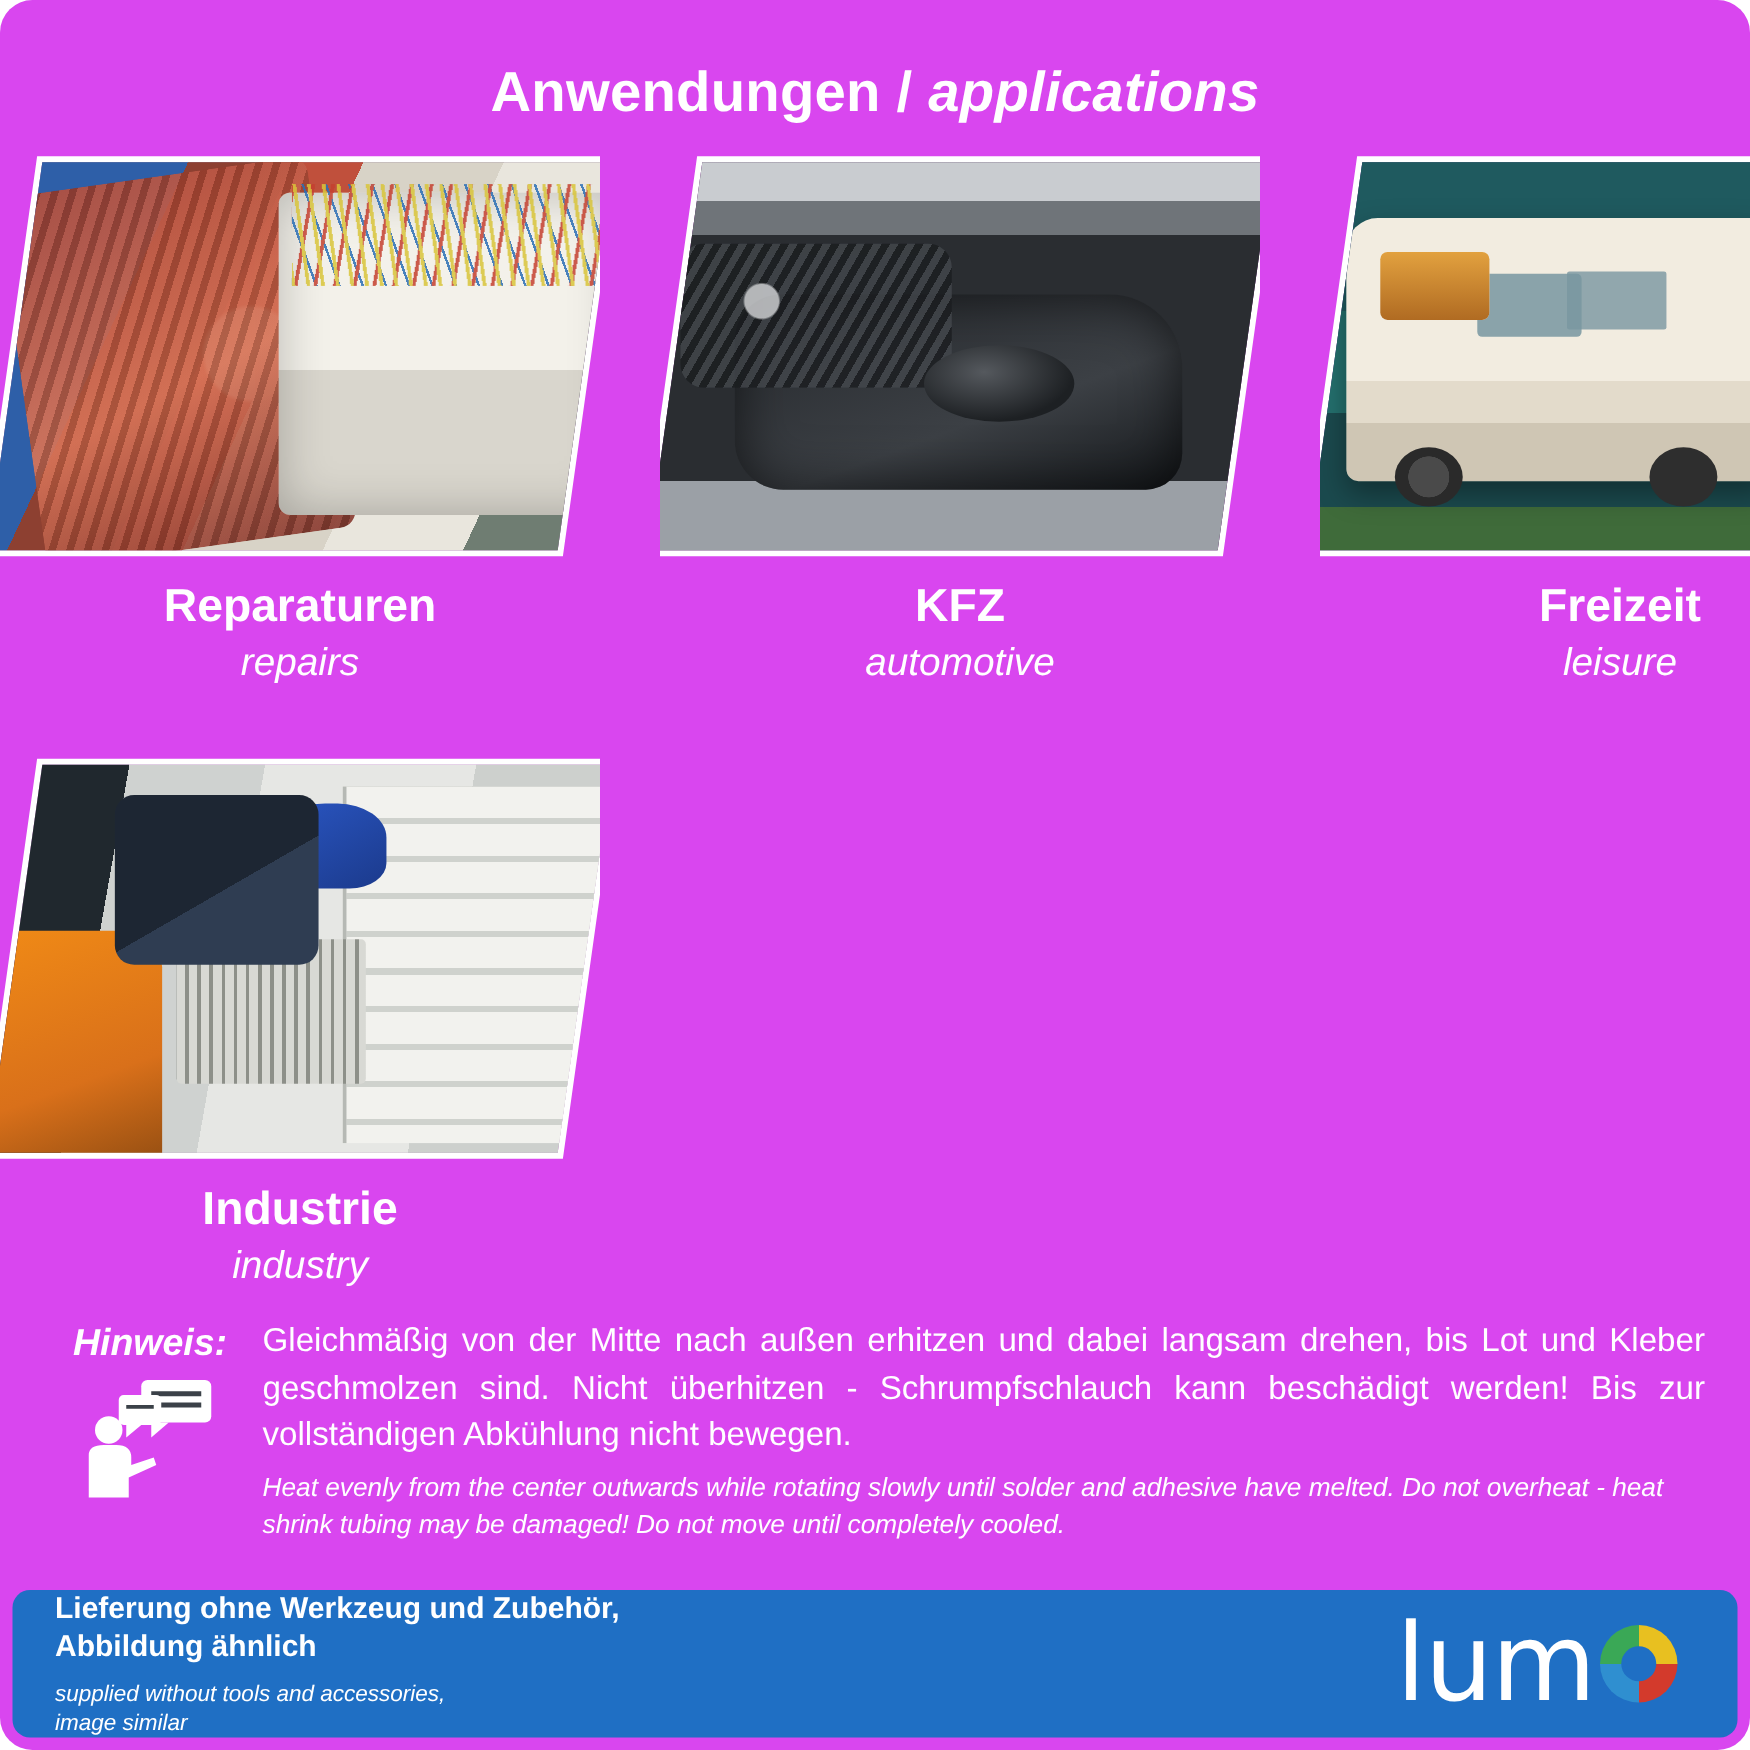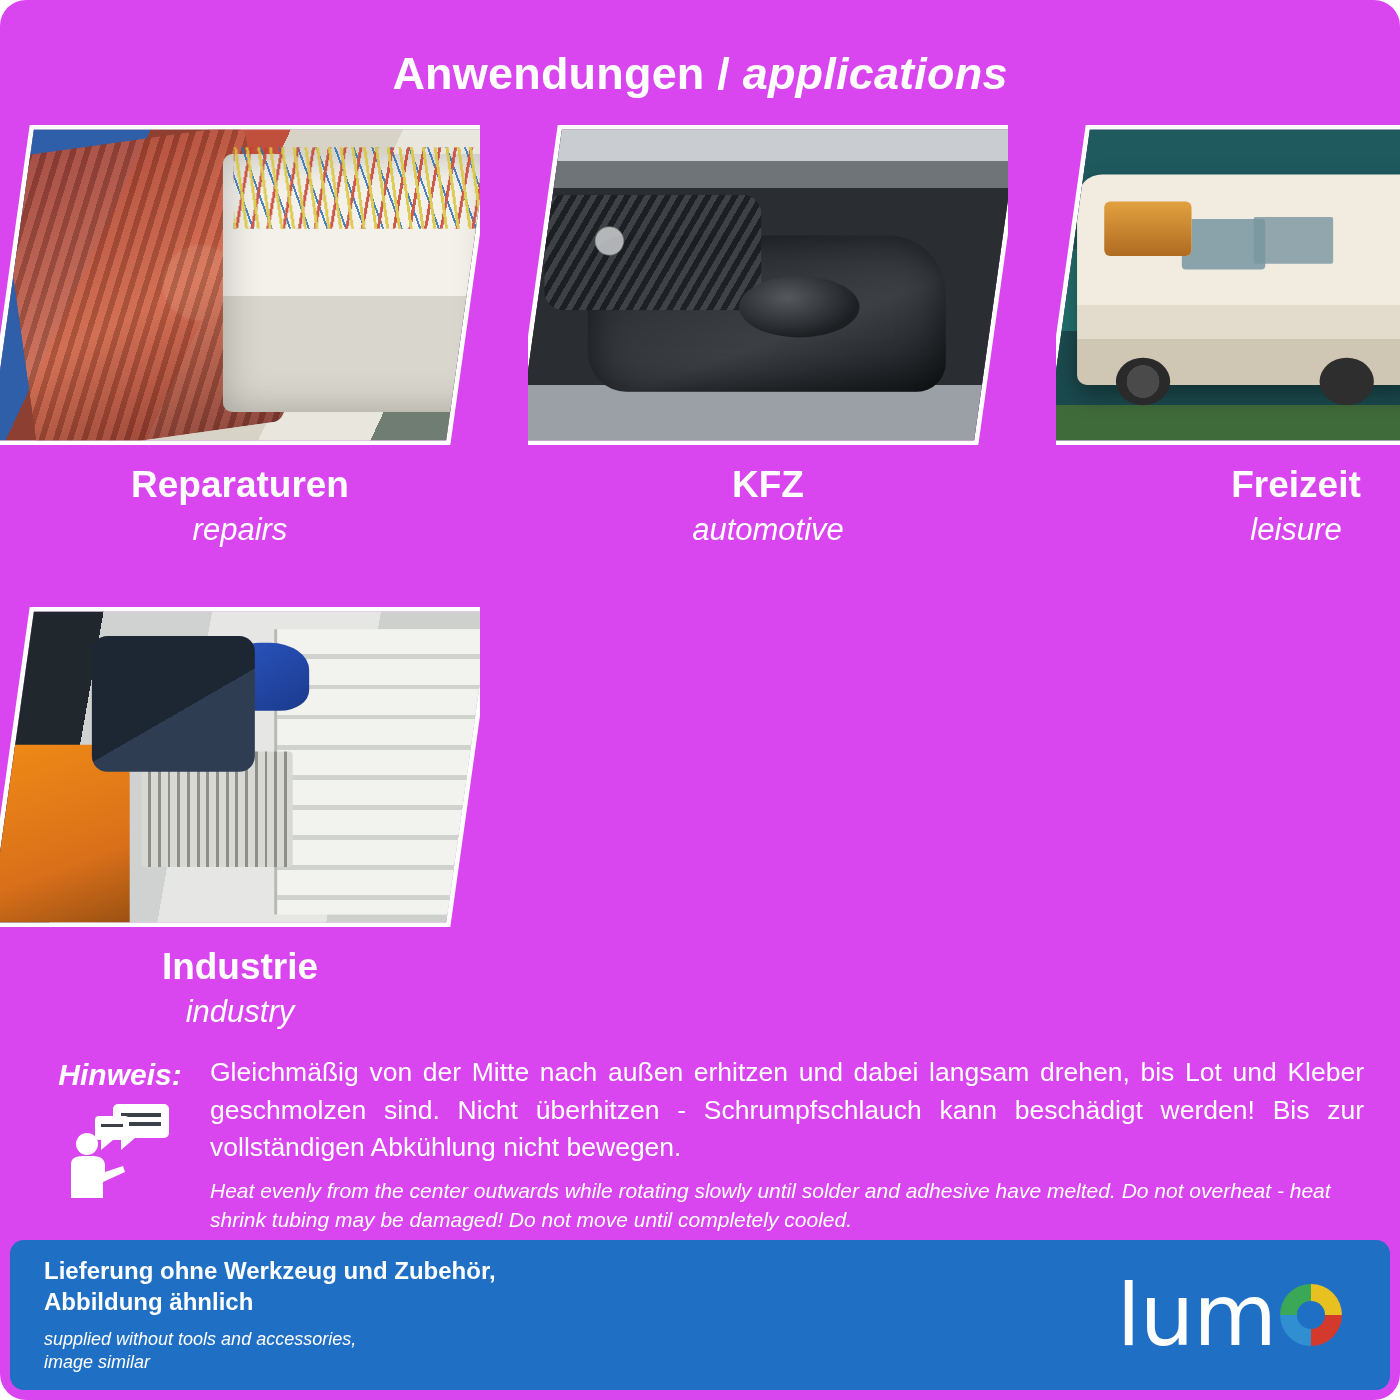--- a/index.html
+++ b/index.html
@@ -313,21 +313,21 @@
     line-height: 1.38;
     margin-top: 10px;
   }
 
   
   .footer {
     position: absolute;
     left: 10px;
     right: 10px;
     bottom: 10px;
-    height: 150px;
+    height: 118px;
     background: #1f6fc4;
     border-radius: 14px;
     display: flex;
     align-items: center;
     justify-content: space-between;
     padding: 0 34px;
     box-sizing: border-box;
   }
   .footer-text {
     color: #ffffff;

